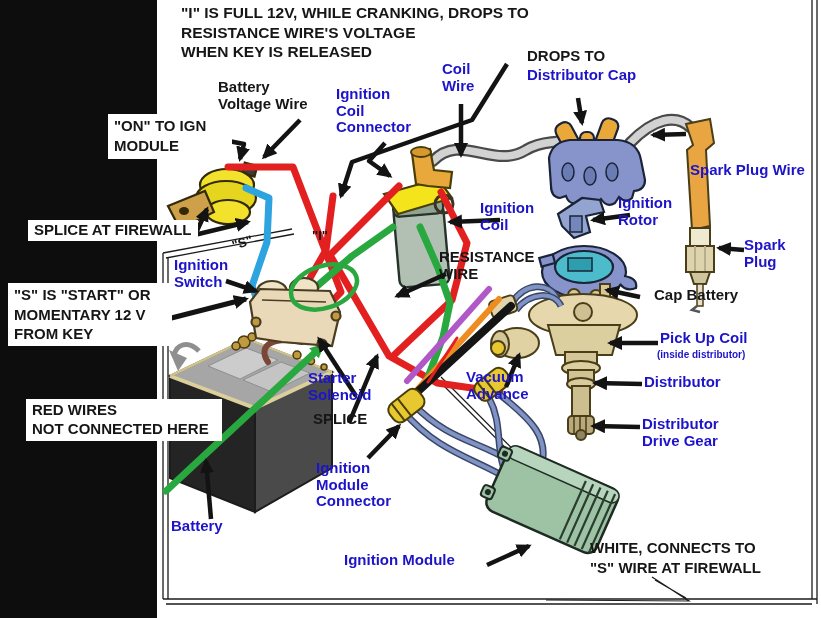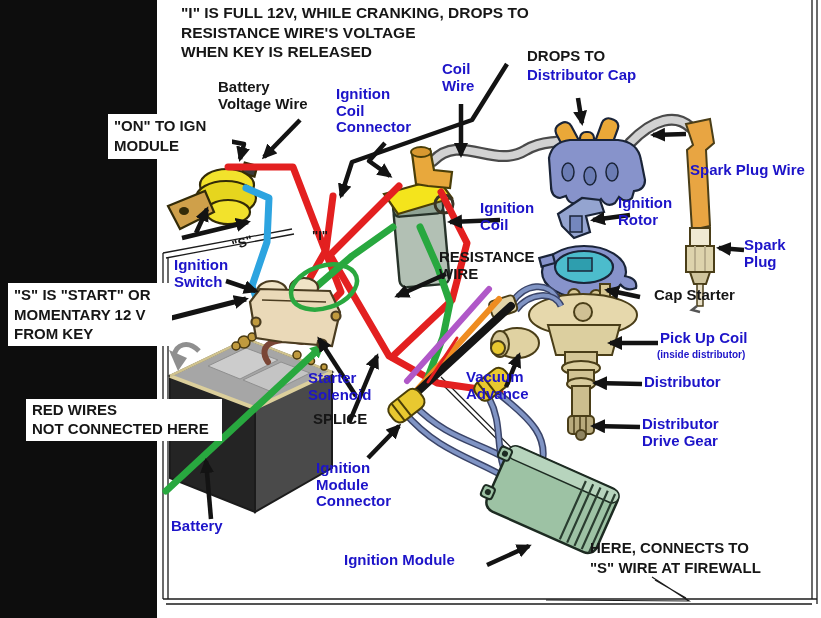--- a/index.html
+++ b/index.html
@@ -288,48 +288,49 @@
   <div class="lbl blue ctr p-coil-conn">Ignition
 Coil
 Connector</div>
   <div class="lbl blue ctr p-coil-wire">Coil
 Wire</div>
   <div class="lbl blk p-drops-to">DROPS TO</div>
   <div class="lbl blue p-dist-cap">Distributor Cap</div>
   <div class="lbl blue p-sp-wire">Spark Plug Wire</div>
   <div class="lbl blk box p-on-ign">"ON" TO IGN
 MODULE</div>
+  <div class="lbl blk box p-splice-fw">SPLICE AT FIREWALL</div>
   <div class="lbl blue ctr p-ign-switch">Ignition
 Switch</div>
   <div class="lbl blk box p-s-start">"S" IS "START" OR
 MOMENTARY 12 V
 FROM KEY</div>
   <div class="lbl blk p-s-tag">"S"</div>
   <div class="lbl blk p-i-tag">"I"</div>
   <div class="lbl blue ctr p-ign-coil">Ignition
 Coil</div>
   <div class="lbl blk p-res-wire">RESISTANCE
 WIRE</div>
   <div class="lbl blue ctr p-ign-rotor">Ignition
 Rotor</div>
   <div class="lbl blue ctr p-spark-plug">Spark
 Plug</div>
-  <div class="lbl blk p-cap-adapter">Cap Starter</div>
+  <div class="lbl blk p-cap-adapter">Cap Battery</div>
   <div class="lbl blue p-pickup">Pick Up Coil</div>
   <div class="lbl blue p-pickup-sub">(inside distributor)</div>
   <div class="lbl blue p-distributor">Distributor</div>
   <div class="lbl blue ctr p-vac-adv">Vacuum
 Advance</div>
   <div class="lbl blue ctr p-start-sol">Starter
 Solenoid</div>
   <div class="lbl blk p-splice">SPLICE</div>
   <div class="lbl blk box ctr p-red-wires">RED WIRES
 NOT CONNECTED HERE</div>
   <div class="lbl blue p-drive-gear">Distributor
 Drive Gear</div>
   <div class="lbl blue ctr p-mod-conn">Ignition
 Module
 Connector</div>
   <div class="lbl blue p-battery">Battery</div>
   <div class="lbl blue p-ign-module">Ignition Module</div>
-  <div class="lbl blk p-white-conn">HERE, CONNECTS TO
+  <div class="lbl blk p-white-conn">WHITE, CONNECTS TO
 "S" WIRE AT FIREWALL</div>
 </div>
 
 </body></html>

